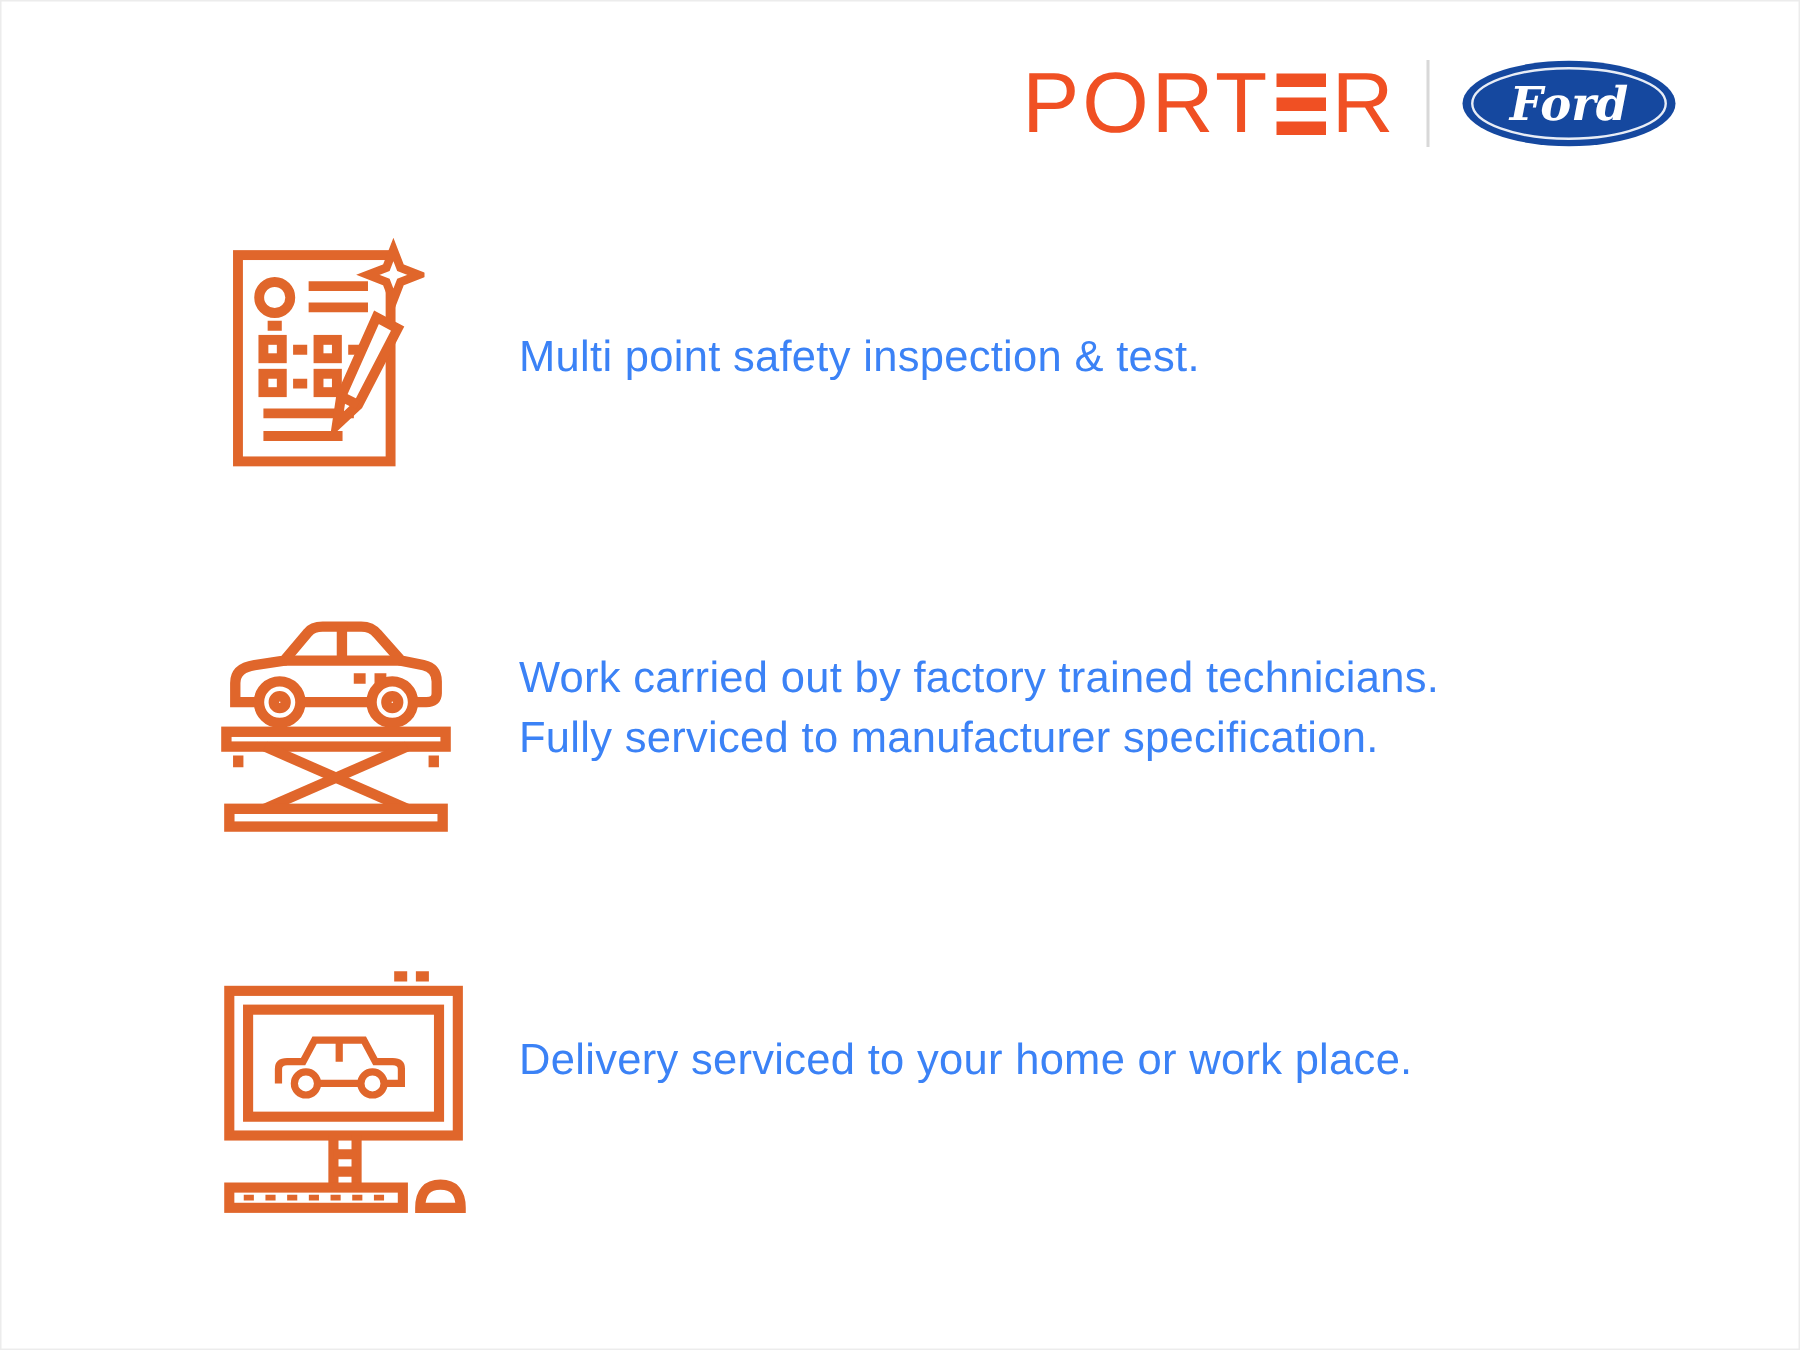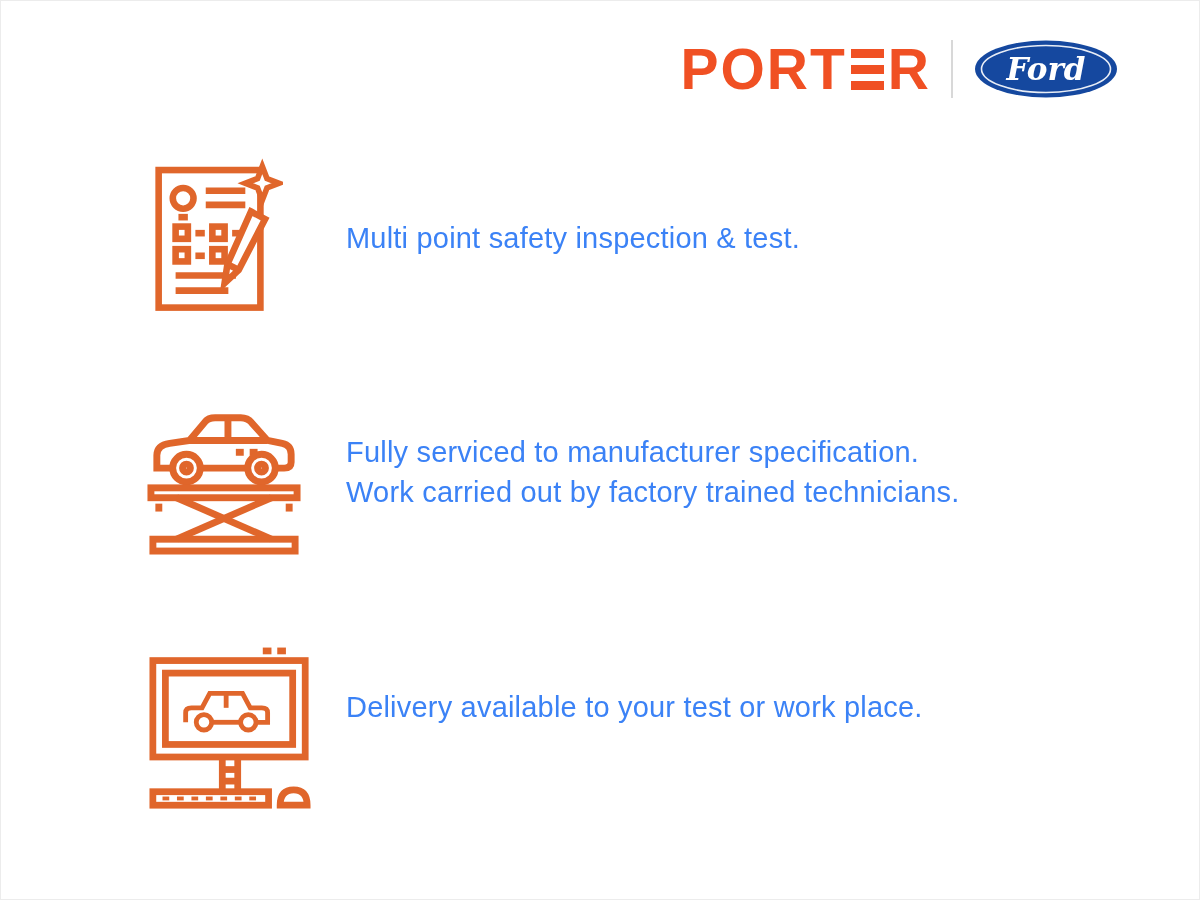--- a/index.html
+++ b/index.html
@@ -9,21 +9,21 @@
     width:1200px; height:900px;
     background:#ffffff;
     border:1px solid #ececec;
     overflow:hidden;
     font-family:"Liberation Sans", sans-serif;
     margin:0 auto;
   }
 
   
   .brand { position:absolute; top:38px; right:80px; display:flex; align-items:center; }
-  .porter { display:flex; align-items:center; color:#F05023; font-weight:700; font-size:57px; letter-spacing:2px; line-height:1;text-align:right; }
+  .porter { display:flex; align-items:center; color:#F05023; font-weight:400; font-size:57px; letter-spacing:2px; line-height:1;text-align:right; }
   .p-e { display:inline-flex; flex-direction:column; justify-content:space-between; width:33px; height:41px; margin:0 4px; }
   .p-e i { display:block; height:9px; background:#F05023; }
   .brand-divider { width:2px; height:58px; background:#d8d8d8; margin:0 20px; }
   .ford { display:block; }
 
   
   .icon { position:absolute; color:#E0662B; }
   #icon-1 { left:152px; top:156px; }
   #icon-2 { left:144px; top:392px; }
   #icon-3 { left:148px; top:644px; }
@@ -106,22 +106,22 @@
         <circle cx="118" cy="76" r="4"></circle>
         <rect x="6" y="96" width="148" height="10"></rect>
         <path d="M14 112 v8"></path>
         <path d="M146 112 v8"></path>
         <path d="M32 106 L128 148"></path>
         <path d="M128 106 L32 148"></path>
         <rect x="8" y="148" width="144" height="12"></rect>
       </g>
     </svg>
     <div id="text-2" class="feature-text">
+      <div>Work carried out by factory trained technicians.</div>
       <div>Fully serviced to manufacturer specification.</div>
-      <div>Work carried out by factory trained technicians.</div>
     </div>
   </section>
 
   <section>
     <svg id="icon-3" class="icon" width="162" height="170" viewBox="0 0 168 176">
       <g fill="none" stroke="currentColor" stroke-width="7">
         <path d="M118 6 h9"></path>
         <path d="M133 6 h9"></path>
         <rect x="4" y="16" width="158" height="100"></rect>
         <rect x="17" y="29" width="132" height="74"></rect>
@@ -145,17 +145,17 @@
         <path d="M14 159 h7"></path>
         <path d="M29 159 h7"></path>
         <path d="M44 159 h7"></path>
         <path d="M59 159 h7"></path>
         <path d="M74 159 h7"></path>
         <path d="M89 159 h7"></path>
         <path d="M104 159 h7"></path>
       </g>
     </svg>
     <div id="text-3" class="feature-text">
-      <div>Delivery available to your test or work place.</div>
+      <div>Delivery serviced to your home or work place.</div>
     </div>
   </section>
 
 </div>
 
 </body></html>

